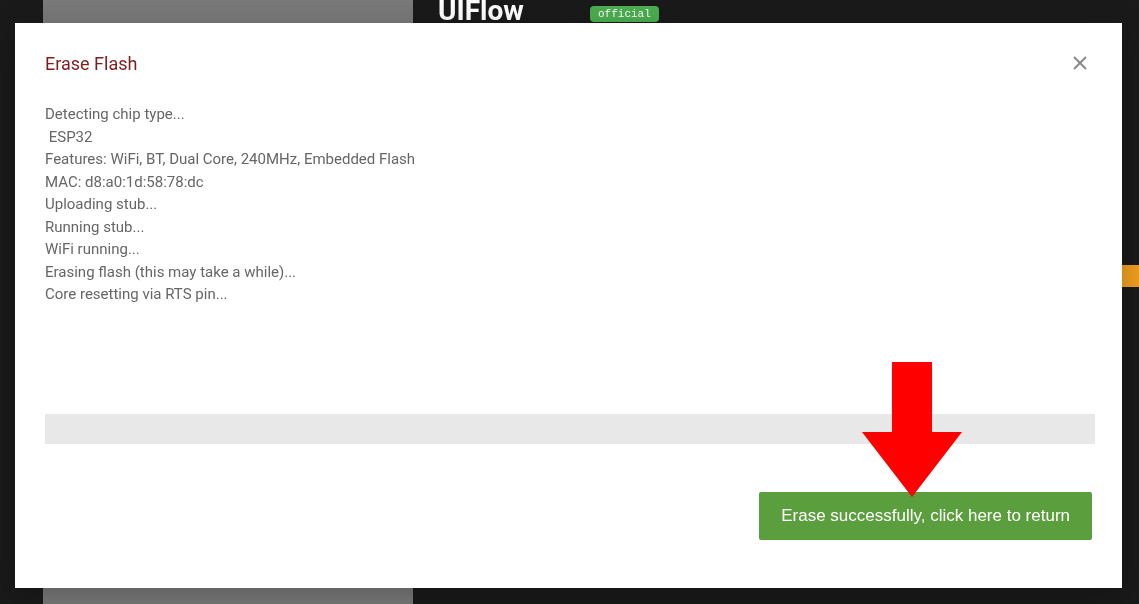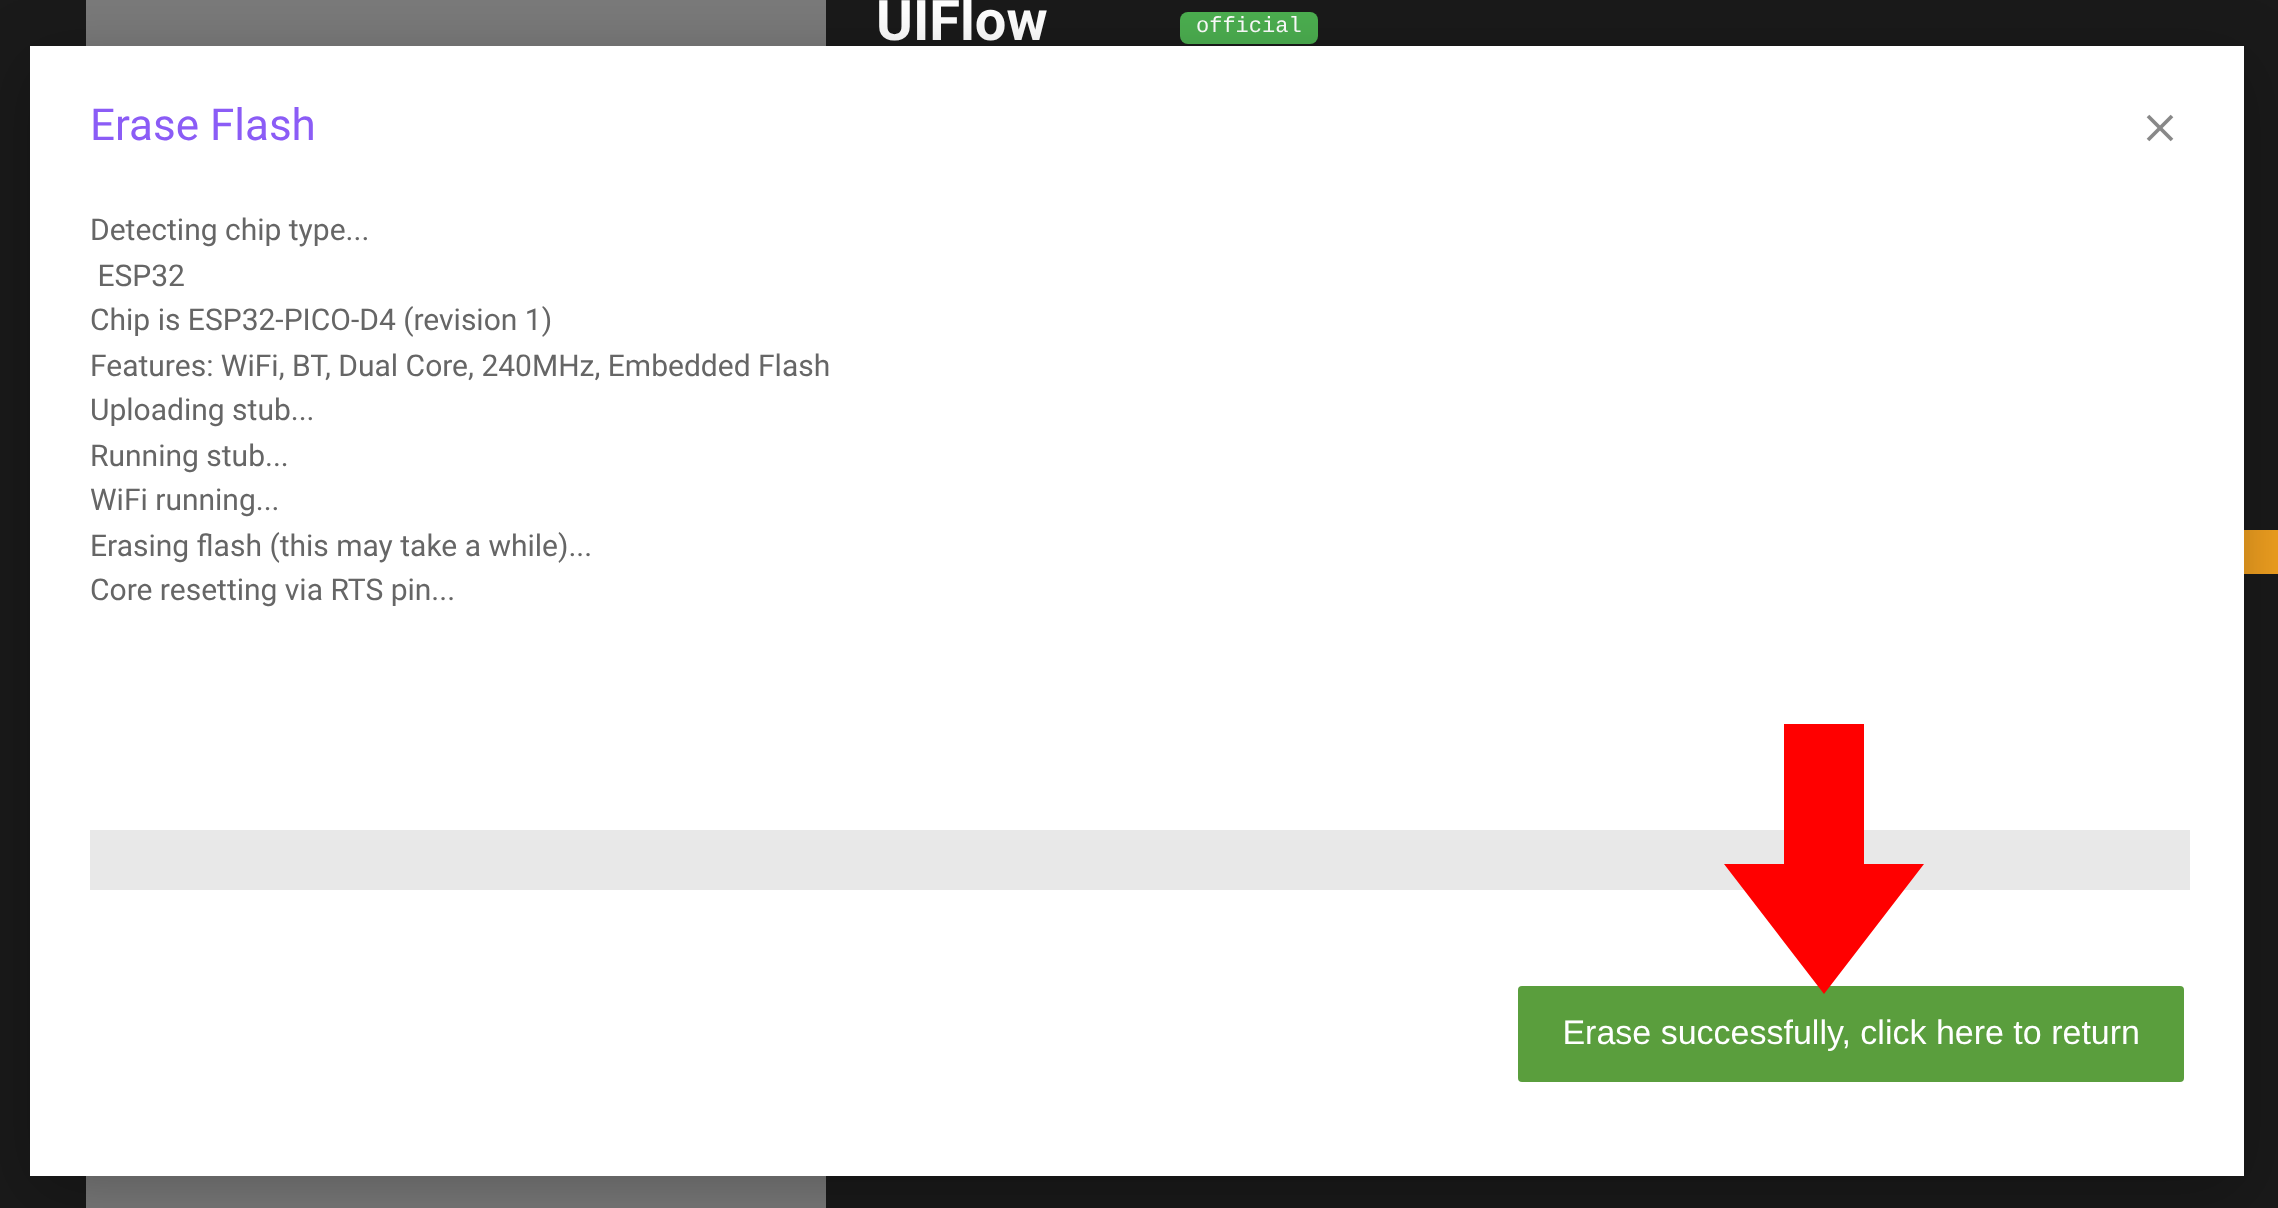--- a/index.html
+++ b/index.html
@@ -66,23 +66,23 @@
       box-shadow: 0 8px 32px rgba(0,0,0,0.25);
       padding: 28px 30px 20px 30px;
     }
     .modal-header {
       display: flex;
       justify-content: space-between;
       align-items: center;
       margin-bottom: 28px;
     }
     .modal-title {
-      font-size: 22px;
+      font-size: 18px;
       font-weight: 400;
-      color: #8b5cf6;
+      color: #7f1d1d;
     }
     .close-btn {
       cursor: pointer;
       width: 24px;
       height: 24px;
       display: flex;
       align-items: center;
       justify-content: center;
       color: #888;
     }
@@ -155,22 +155,22 @@
       <svg viewBox="0 0 24 24" fill="none" stroke="currentColor" stroke-width="2.5">
         <line x1="4" y1="4" x2="20" y2="20"></line>
         <line x1="20" y1="4" x2="4" y2="20"></line>
       </svg>
     </div>
   </div>
 
   <div class="log-container">
     <div class="log-line">Detecting chip type...</div>
     <div class="log-line"> ESP32</div>
-    <div class="log-line">Chip is ESP32-PICO-D4 (revision 1)</div>
     <div class="log-line">Features: WiFi, BT, Dual Core, 240MHz, Embedded Flash</div>
+    <div class="log-line">MAC: d8:a0:1d:58:78:dc</div>
     <div class="log-line">Uploading stub...</div>
     <div class="log-line">Running stub...</div>
     <div class="log-line">WiFi running...</div>
     <div class="log-line">Erasing flash (this may take a while)...</div>
     <div class="log-line">Core resetting via RTS pin...</div>
   </div>
 
   <div class="progress-bar"></div>
 
   <div class="modal-footer">

